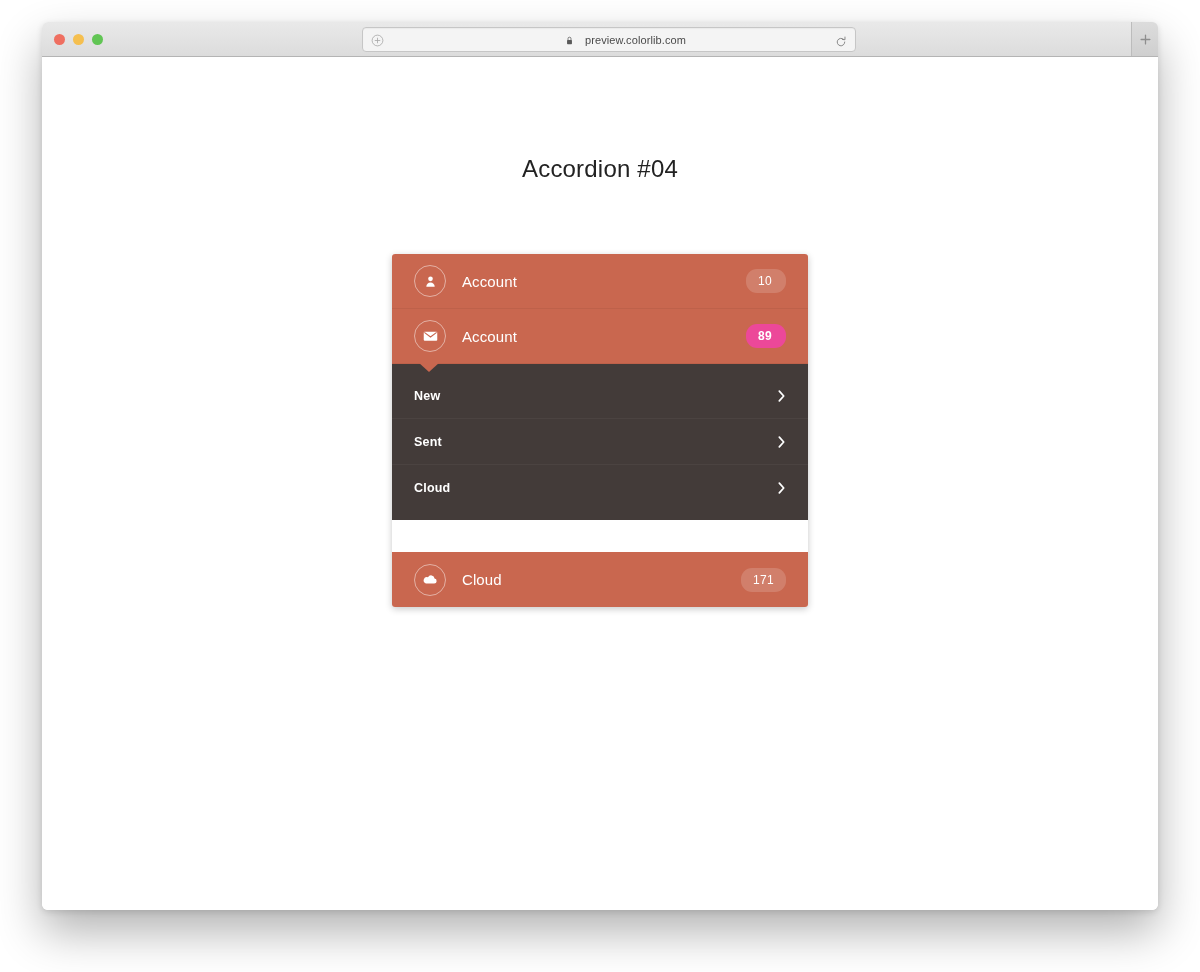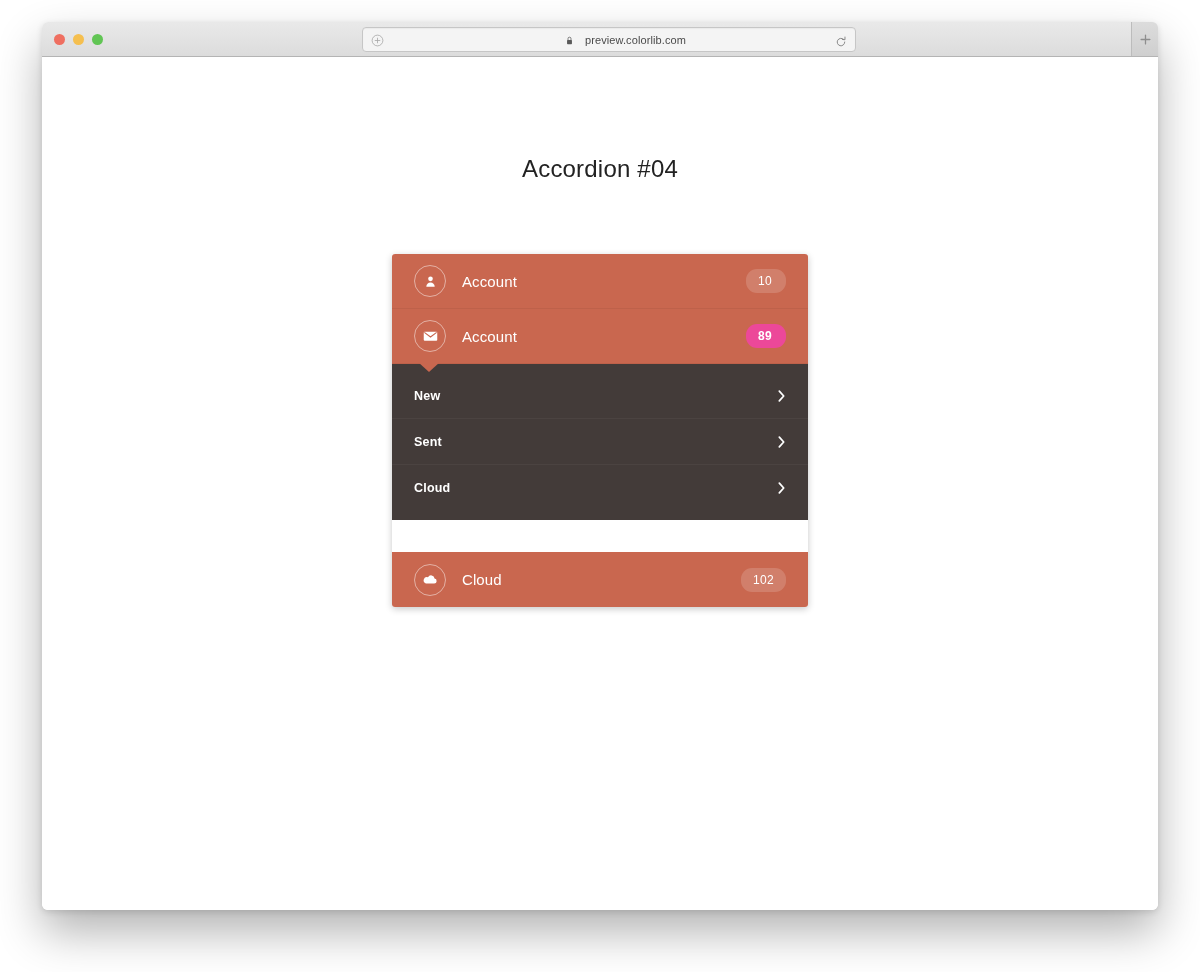--- a/index.html
+++ b/index.html
@@ -348,20 +348,20 @@
         </div>
 
         <div class="acc-item">
           <div class="acc-header last">
             <span class="acc-icon-circle">
               <svg viewBox="0 0 22 14" width="16" height="11">
                 <path d="M5.4 12.6 h11.4 a3.5 3.5 0 0 0 0.4 -6.95 a4.7 4.7 0 0 0 -8.9 -1.7 a3.7 3.7 0 0 0 -2.9 8.65 z" fill="#ffffff"></path>
               </svg>
             </span>
             <span class="acc-label">Cloud</span>
-            <span class="badge light">102</span>
+            <span class="badge light">171</span>
           </div>
         </div>
 
       </div>
     </div>
   </div>
 </div>
 
 </body></html>

